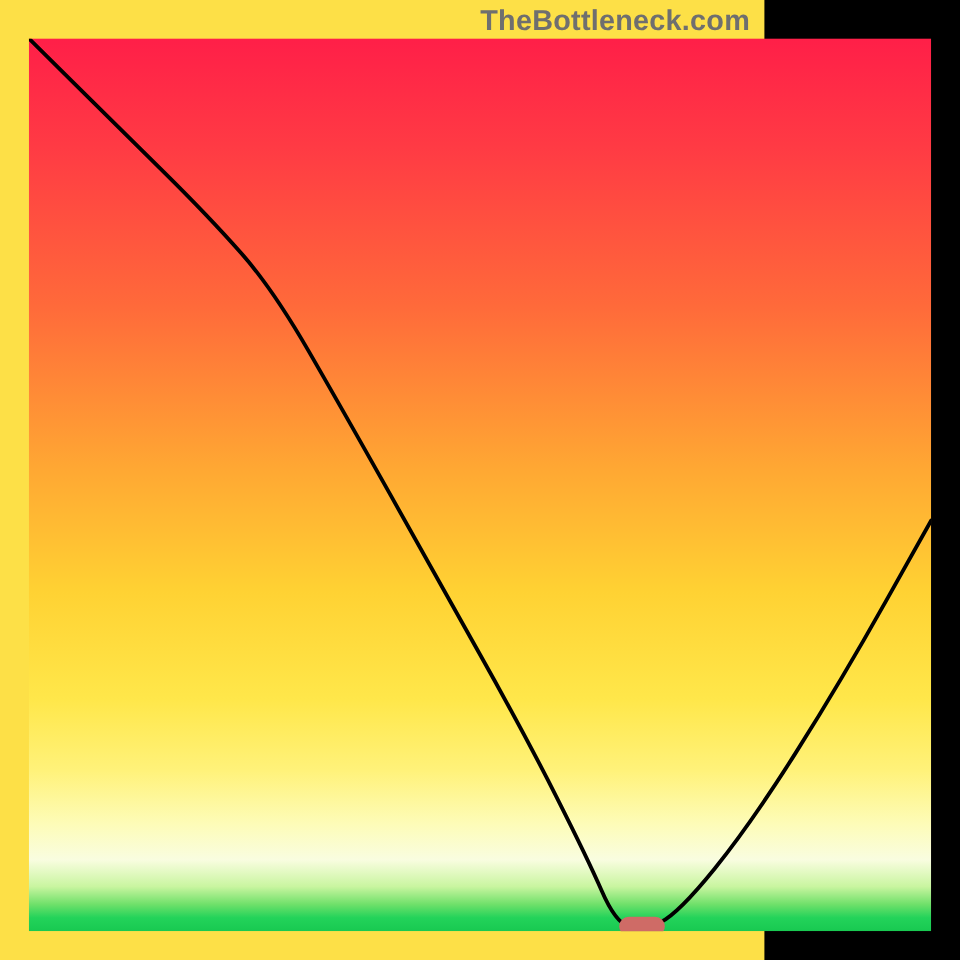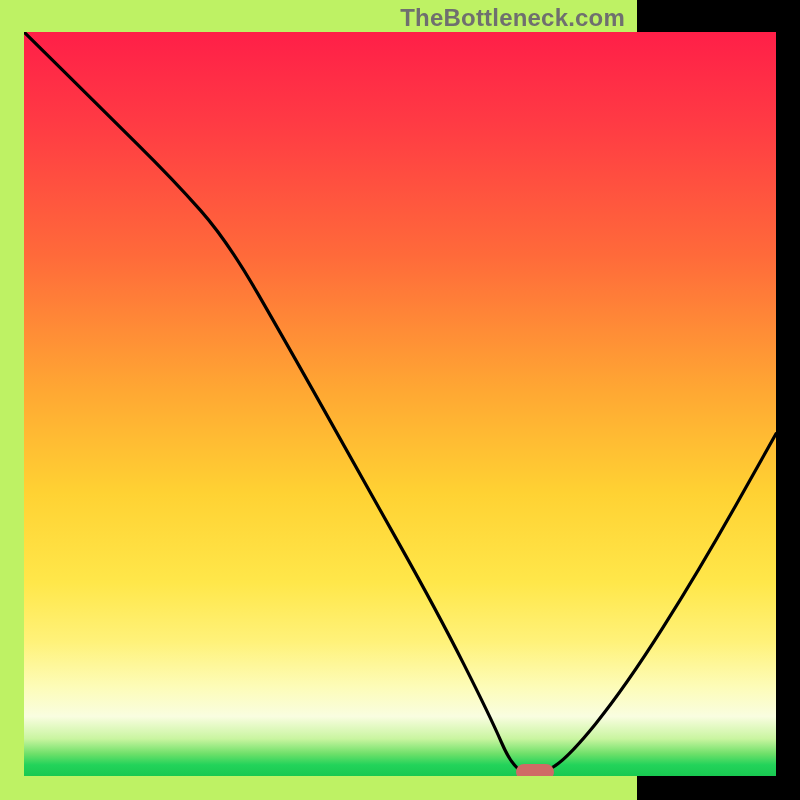--- a/index.html
+++ b/index.html
@@ -8,21 +8,21 @@
     width: 800px;
     height: 800px;
     background: #000;
     overflow: hidden;
     font-family: Arial, Helvetica, sans-serif;
   }
   .frame {
     position: relative;
     width: 637px;
     height: 800px;
-    background: #bef264;
+    background: #fde047;
   }
   .watermark {
     position: absolute;
     top: 4px;
     right: 12px;
     font-size: 24px;
     font-weight: 600;
     color: #6f6f6f;
     letter-spacing: 0.2px;
     z-index: 20;

